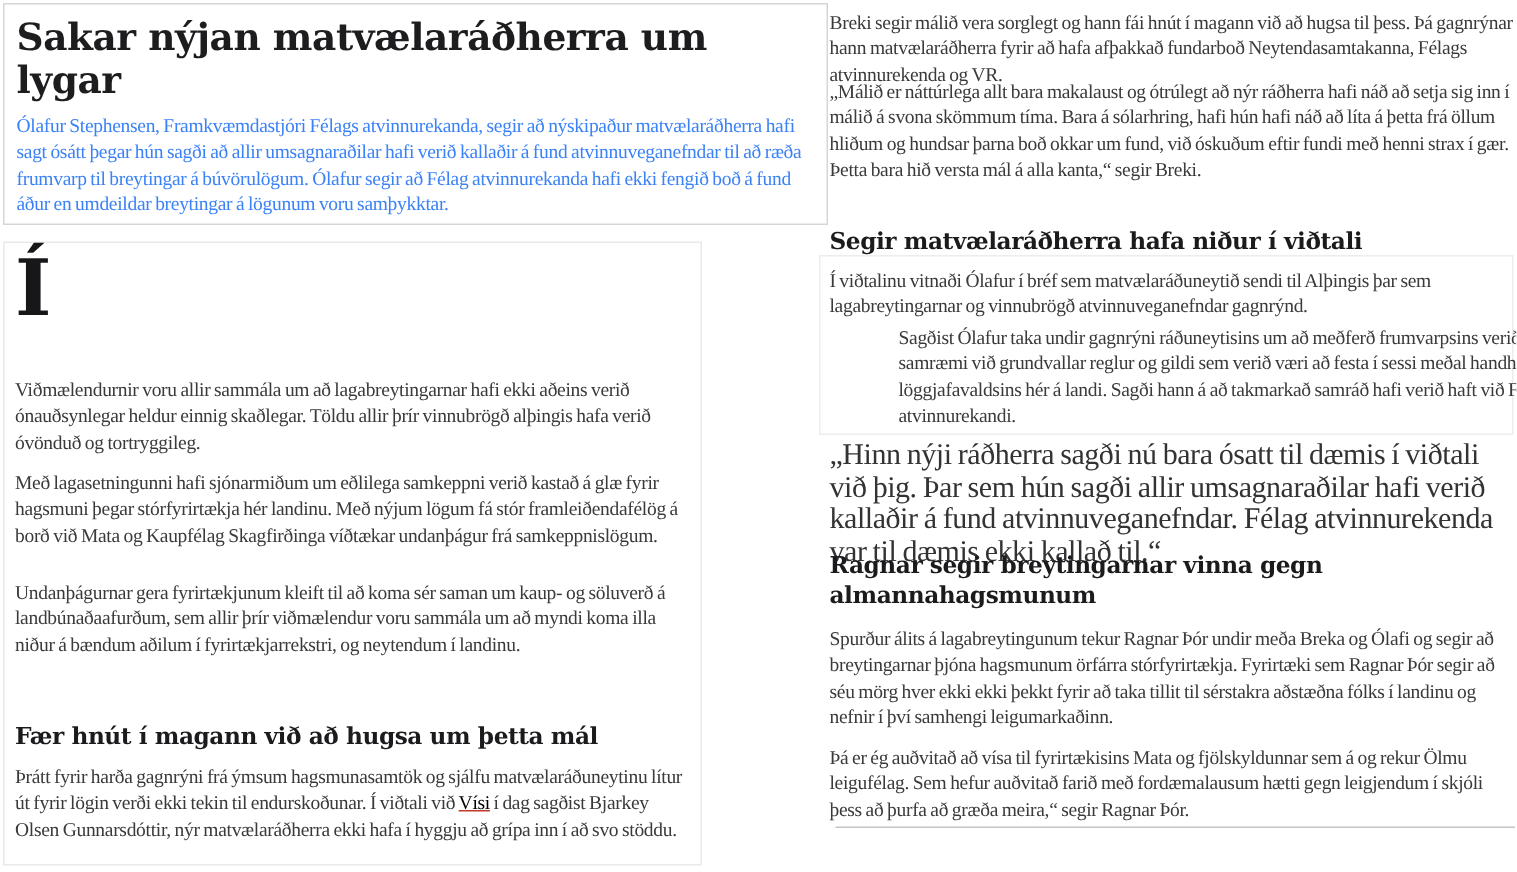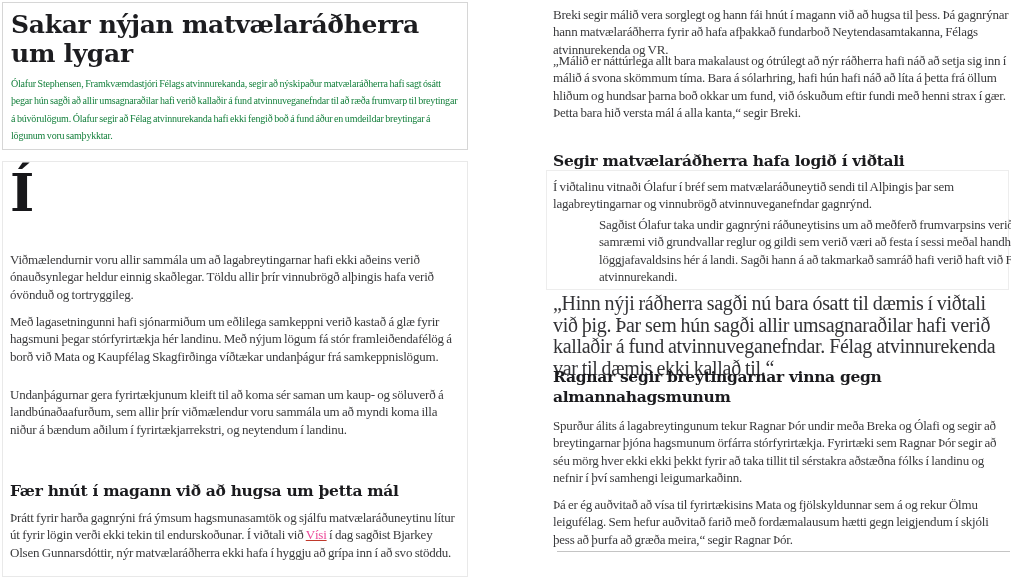--- a/index.html
+++ b/index.html
@@ -2,31 +2,31 @@
 <html lang="is"><head>
 <meta charset="utf-8">
 <style>
   html,body{margin:0;padding:0;background:#fff;}
   .page{
     position:relative;width:1011px;height:581px;overflow:hidden;
     background:#fff;font-family:"Liberation Serif","DejaVu Serif",serif;
   }
   
   .box-a{
-    position:absolute;left:2px;top:2px;width:466px;height:148px;
+    position:absolute;left:2px;top:2px;width:550px;height:148px;
     border:1px solid #d6d6d6;box-sizing:border-box;background:#fff;
   }
   .headline{
     margin:7px 8px 0 8px;
     font-family:"DejaVu Serif",serif;font-weight:700;
     font-size:25px;line-height:29px;color:#1d1d20;letter-spacing:-0.3px;
   }
   .lead{
     margin:7px 8px 0 8px;
-    font-size:10px;line-height:17.4px;color:#15803d;
+    font-size:13px;line-height:17.4px;color:#3b82f6;
     letter-spacing:-0.2px;word-spacing:-0.6px;
   }
   .box-b{
     position:absolute;left:2px;top:161px;width:466px;height:416px;
     border:1px solid #e9e9e9;box-sizing:border-box;
   }
   .lblock{position:absolute;left:10px;width:452px;}
   .para{
     font-size:13px;line-height:17.4px;color:#3a3a3c;margin:0;
     letter-spacing:-0.2px;word-spacing:-0.6px;
@@ -36,21 +36,21 @@
     font-family:"DejaVu Serif",serif;font-weight:700;
     font-size:52px;line-height:46px;
     padding:7px 9px 0 0;color:#17171a;
   }
   .subhead{
     font-family:"DejaVu Serif",serif;font-weight:700;
     font-size:15.5px;line-height:20px;color:#1b1b1e;margin:0;
     letter-spacing:-0.3px;
   }
   .link{
-    color:#ec4899;text-decoration:underline;
+    color:#000000;text-decoration:underline;
     text-decoration-color:#c0392b;cursor:pointer;
   }
   
   .rblock{position:absolute;left:553px;width:456px;}
   .box-r{
     position:absolute;left:546px;top:170px;width:463px;height:120px;
     border:1px solid #ededed;box-sizing:border-box;
   }
   .pullquote{
     font-size:20px;line-height:21.5px;color:#333336;margin:0;
@@ -103,21 +103,21 @@
 
   <div class="rblock" style="top:6px;">
     <p class="para">Breki segir málið vera sorglegt og hann fái hnút í magann við að hugsa til þess. Þá gagnrýnar hann matvælaráðherra fyrir að hafa afþakkað fundarboð Neytendasamtakanna, Félags atvinnurekenda og VR.</p>
   </div>
 
   <div class="rblock" style="top:52px;">
     <p class="para">„Málið er náttúrlega allt bara makalaust og ótrúlegt að nýr ráðherra hafi náð að setja sig inn í málið á svona skömmum tíma. Bara á sólarhring, hafi hún hafi náð að líta á þetta frá öllum hliðum og hundsar þarna boð okkar um fund, við óskuðum eftir fundi með henni strax í gær. Þetta bara hið versta mál á alla kanta,“ segir Breki.</p>
   </div>
 
   <div class="rblock" style="top:151px;">
-    <h2 class="subhead">Segir matvælaráðherra hafa logið í viðtali</h2>
+    <h2 class="subhead">Segir matvælaráðherra hafa niður í viðtali</h2>
   </div>
 
   <div class="box-r"></div>
 
   <div class="rblock" style="top:178px;">
     <p class="para">Í viðtalinu vitnaði Ólafur í bréf sem matvælaráðuneytið sendi til Alþingis þar sem lagabreytingarnar og vinnubrögð atvinnuveganefndar gagnrýnd.</p>
   </div>
 
   <div class="rblock" style="top:216px;margin-left:46px;">
     <p class="para">Sagðist Ólafur taka undir gagnrýni ráðuneytisins um að meðferð frumvarpsins verið í samræmi við grundvallar reglur og gildi sem verið væri að festa í sessi meðal handhafa löggjafavaldsins hér á landi. Sagði hann á að takmarkað samráð hafi verið haft við Félag atvinnurekandi.</p>

